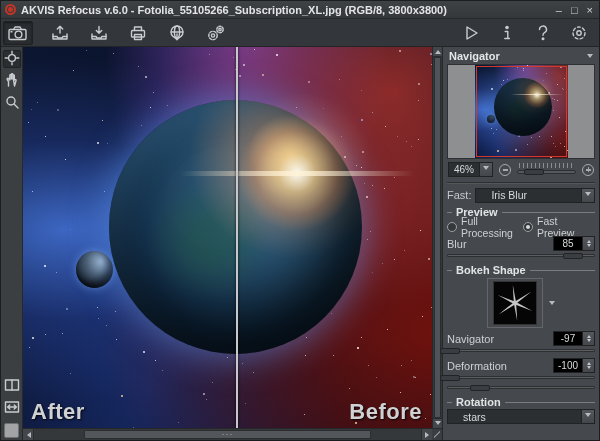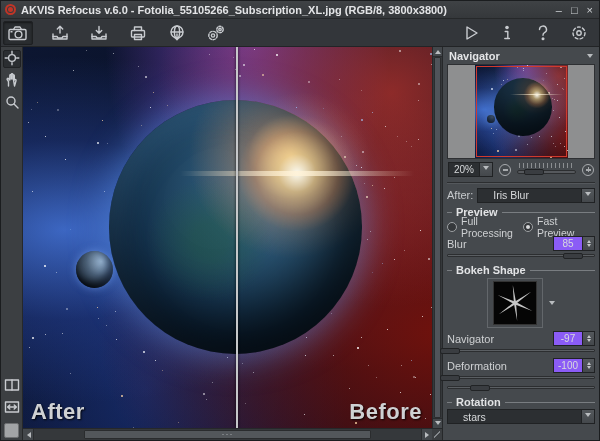--- a/index.html
+++ b/index.html
@@ -121,21 +121,21 @@
 
   .radio-row { display:flex; align-items:center; height:17px; gap:4px; }
   .radio-opt { display:flex; align-items:center; gap:4px; flex:1; }
   .radio { width:10px; height:10px; border-radius:50%; border:1px solid #9ea1a4; background:#35383b; position:relative; flex:0 0 auto; }
   .radio.checked::after { content:""; position:absolute; inset:2px; border-radius:50%; background:#d7d9db; }
   .radio-label { color:#ced0d2; font-size:10.5px; }
 
   .param-row { display:flex; align-items:center; height:17px; }
   .param-label { color:#ced0d2; }
   .param-ctrl { margin-left:auto; display:flex; height:15px; }
-  .param-val { width:30px; background:#8b5cf6; border:1px solid #202224; color:#d8dadc; font-size:10px; display:flex; align-items:center; justify-content:center; }
+  .param-val { width:30px; background:#000000; border:1px solid #202224; color:#d8dadc; font-size:10px; display:flex; align-items:center; justify-content:center; }
   .spin { width:12px; border:1px solid #202224; border-left:none; background:linear-gradient(#54585c,#44484c); display:flex; flex-direction:column; align-items:center; justify-content:center; gap:1px; }
   .spin .t-up { width:0;height:0;border:2.5px solid transparent;border-bottom:3px solid #c4c7ca; }
   .spin .t-dn { width:0;height:0;border:2.5px solid transparent;border-top:3px solid #c4c7ca; }
   .pslider { position:relative; height:8px; margin:0 0 2px; }
   .pslider .ptrack { position:absolute; left:0; right:0; top:2px; height:3px; background:#5a5e62; border:1px solid #2c2e30; border-radius:1px; }
   .pslider .phandle { position:absolute; top:1px; width:20px; height:6px; background:#3a3d41; border:1px solid #212325; border-radius:2px; transform:translateX(-50%); }
 
   .bokeh-row { display:flex; align-items:center; justify-content:center; gap:6px; height:54px; }
   .bokeh-frame { width:56px; height:50px; border:1px solid #63676b; display:flex; align-items:center; justify-content:center; }
   .bokeh-square { width:44px; height:44px; background:#050505; border:1px solid #333; }
@@ -586,38 +586,38 @@
             </div>
           <div class="moon"></div>
           <div class="planet"></div>
           <div class="flare"></div>
           <div class="nav-frame"></div>
         </div>
       </div>
 
       <div class="zoom-row">
         <span class="zoom-box">
-          <span class="zoom-val">20%</span>
+          <span class="zoom-val">46%</span>
           <span class="mini-arrow-btn">
               <span class="tri down" style="margin-top:0;"></span>
             </span>
         </span>
         <span class="circle-btn"></span>
         <span class="zoom-slider">
           <span class="zoom-ticks"></span>
           <span class="zoom-track"></span>
           <span class="zoom-handle" style="left: 28%;"></span>
         </span>
         <span class="circle-btn plus"></span>
       </div>
 
       <div class="hsep"></div>
 
       <div class="mode-row">
-        <span class="mode-label">After:</span>
+        <span class="mode-label">Fast:</span>
         <span class="select">
           <span class="sel-val">Iris Blur</span>
           <span class="mini-arrow-btn">
               <span class="tri down" style="margin-top:0;"></span>
             </span>
         </span>
       </div>
 
       <div class="group">
         <div class="group-title">Preview</div>

